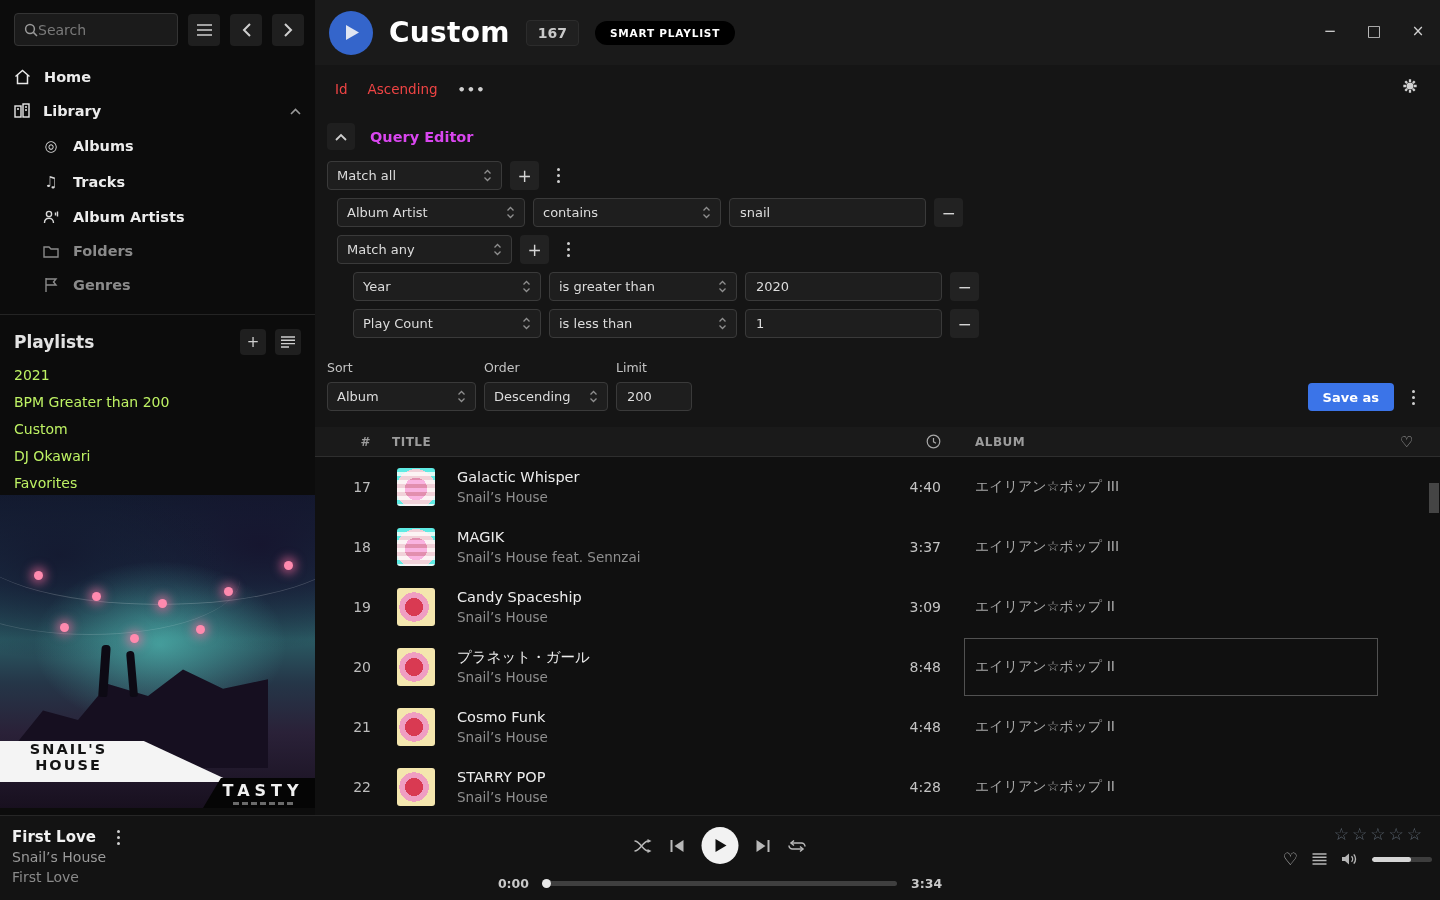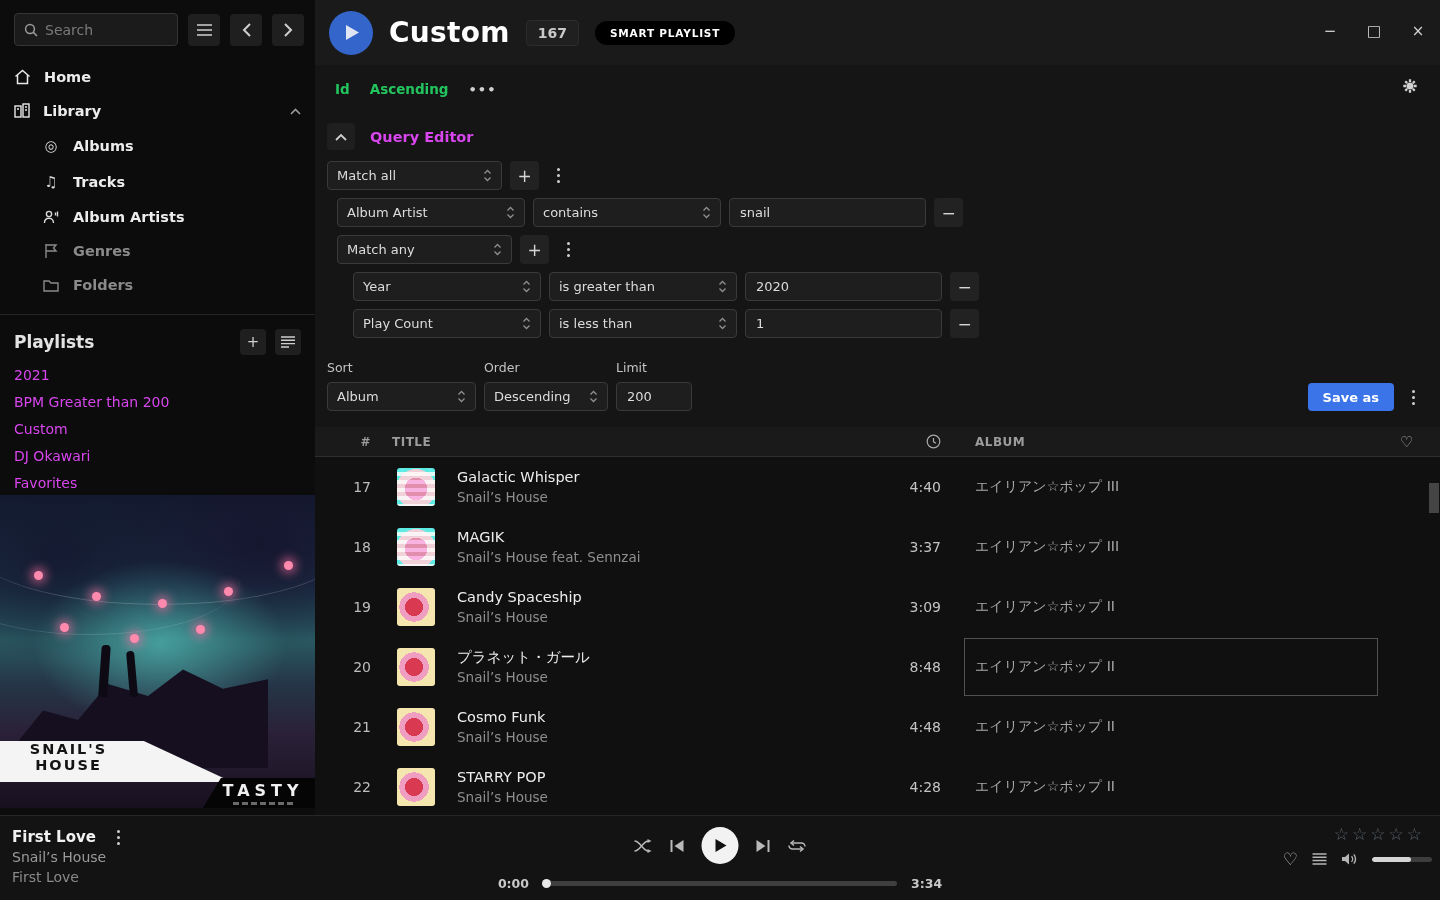--- a/index.html
+++ b/index.html
@@ -4,38 +4,38 @@
 <style>
   * { margin:0; padding:0; box-sizing:border-box; }
   html,body { width:1440px; height:900px; background:#0f0f0f; overflow:hidden;
     font-family:"DejaVu Sans", sans-serif; -webkit-font-smoothing:antialiased; }
   .app { position:relative; width:1440px; height:900px; }
 
   
   .sidebar { position:absolute; left:0; top:0; width:315px; height:815px; background:#0c0c0c; }
   .sb-top { display:flex; align-items:center; gap:10px; padding:13px 14px 0 14px; }
   .search-box { flex:0 0 164px; height:33px; background:#1b1b1b; border:1px solid #343434;
-    border-radius:4px; display:flex; align-items:center; padding:0 9px; gap:7px; color:#8a8a8a; }
+    border-radius:4px; display:flex; align-items:center; padding:0 9px; gap:0; color:#8a8a8a; }
   .search-box input { background:transparent; border:0; outline:0; color:#cfcfcf; width:110px;
     font-size:14px; font-family:inherit; }
   .search-box input::placeholder { color:#7a7a7a; }
   .sb-btn { width:32px; height:32px; background:#1f1f1f; border-radius:4px; display:flex;
     align-items:center; justify-content:center; color:#cfcfcf; cursor:pointer; flex:0 0 auto; }
   .nav-item { display:flex; align-items:center; gap:13px; padding:9px 14px; color:#ececec;
     font-weight:bold; font-size:14.5px; position:relative; cursor:pointer; }
   .nav-item .spacer { flex:1; }
   .nav-sub { padding-left:42px; }
   .nav-sub .sub-icon { width:18px; display:flex; justify-content:center; color:#d8d8d8; font-size:15px; }
   .muted, .muted .sub-icon { color:#8a8a8a !important; }
   .sb-divider { height:1px; background:#242424; margin:12px 0 0 0; }
   .pl-header { display:flex; align-items:center; padding:14px 14px 6px 14px; }
   .pl-title { font-size:17px; font-weight:bold; color:#e3e3e3; flex:1; }
   .pl-btn { width:26px; height:26px; background:#1f1f1f; border-radius:4px; display:flex;
     align-items:center; justify-content:center; color:#cfcfcf; margin-left:9px; cursor:pointer; font-size:15px; }
-  .pl-item { padding:5.5px 14px; font-size:14px; color:#d946ef; cursor:pointer; }
+  .pl-item { padding:5.5px 14px; font-size:14px; color:#bef264; cursor:pointer; }
 
   
   .art { position:absolute; left:0; top:495px; width:315px; height:313px; overflow:hidden;
     background:
       radial-gradient(ellipse 180px 120px at 160px 150px, rgba(96,227,214,.50), rgba(96,227,214,0) 70%),
       radial-gradient(ellipse 220px 140px at 60px 60px, rgba(20,25,48,.9), rgba(20,25,48,0) 75%),
       radial-gradient(ellipse 220px 140px at 260px 50px, rgba(22,20,46,.9), rgba(22,20,46,0) 75%),
       linear-gradient(180deg,#121a2e 0%,#1c3147 28%,#2a5a63 46%,#253648 60%,#2a2138 76%,#18101f 100%); }
   .art .rock { position:absolute; left:18px; bottom:40px; width:250px; height:120px; background:#160f20;
     clip-path:polygon(0 78%,10% 52%,24% 60%,36% 30%,52% 40%,66% 18%,82% 34%,100% 26%,100% 100%,0 100%); }
@@ -70,21 +70,21 @@
   .page-title { font-size:28px; font-weight:800; color:#fff; letter-spacing:.3px; }
   .count-badge { background:#202020; border:1px solid #2c2c2c; border-radius:4px; padding:4px 11px;
     color:#c9c9c9; font-size:14px; font-weight:bold; }
   .smart-badge { background:#000; border-radius:13px; padding:6px 15px; color:#fff;
     font-size:10.5px; font-weight:bold; letter-spacing:.8px; }
   .win-controls { position:absolute; right:14px; top:22px; display:flex; gap:28px; color:#d0d0d0;
     font-size:15px; }
   .win-controls span { width:16px; text-align:center; cursor:pointer; }
 
   .toolbar { height:48px; display:flex; align-items:center; padding:0 20px; gap:20px; position:relative; }
-  .toolbar .tb-label { color:#22c55e; font-size:13.5px; font-weight:bold; cursor:pointer; }
+  .toolbar .tb-label { color:#ef4444; font-size:13.5px; font-weight:normal; cursor:pointer; }
   .toolbar .tb-dots { color:#cfcfcf; font-size:13px; font-weight:bold; letter-spacing:1px; cursor:pointer; }
   .gear { position:absolute; right:22px; top:13px; cursor:pointer; color:#d2d2d2; }
 
   .qe { padding:10px 12px 0 12px; }
   .qe-head { display:flex; align-items:center; gap:15px; margin-bottom:11px; }
   .qe-collapse { width:28px; height:27px; background:#1f1f1f; border-radius:4px; display:flex;
     align-items:center; justify-content:center; color:#cfcfcf; cursor:pointer; }
   .qe-title { color:#d946ef; font-size:14.5px; font-weight:600; }
   .qrow { display:flex; align-items:center; gap:8px; margin-bottom:8px; }
   .ind1 { margin-left:10px; }
@@ -248,34 +248,34 @@
           <svg width="16" height="16" viewBox="0 0 16 16" fill="none" stroke="#d8d8d8" stroke-width="1.4">
             <circle cx="6" cy="5" r="2.6"></circle>
               <path d="M1.5 14 C1.5 10.8 3.5 9.2 6 9.2 C8.5 9.2 10.5 10.8 10.5 14"></path>
             <path d="M12.5 3.5 v3 M14.5 2.5 v5"></path>
             </svg>
         </span>
         <span>Album Artists</span>
       </div>
       <div class="nav-item nav-sub muted">
         <span class="sub-icon">
+          <svg width="16" height="14" viewBox="0 0 16 14" fill="none" stroke="#8a8a8a" stroke-width="1.4">
+            <path d="M1 3 H6 L8 5 H15 V13 H1 Z"></path>
+            </svg>
+        </span>
+        <span>Folders</span>
+      </div>
+      <div class="nav-item nav-sub muted">
+        <span class="sub-icon">
           <svg width="14" height="16" viewBox="0 0 14 16" fill="none" stroke="#8a8a8a" stroke-width="1.4">
             <path d="M2 1 V15"></path>
               <path d="M2 2 H12 L9.5 5 L12 8 H2"></path>
             </svg>
         </span>
         <span>Genres</span>
-      </div>
-      <div class="nav-item nav-sub muted">
-        <span class="sub-icon">
-          <svg width="16" height="14" viewBox="0 0 16 14" fill="none" stroke="#8a8a8a" stroke-width="1.4">
-            <path d="M1 3 H6 L8 5 H15 V13 H1 Z"></path>
-            </svg>
-        </span>
-        <span>Folders</span>
       </div>
     </div>
 
     <div class="sb-divider"></div>
 
     <div class="pl-header">
       <span class="pl-title">Playlists</span>
       <span class="pl-btn">+</span>
       <span class="pl-btn">
         <svg width="14" height="12" viewBox="0 0 14 12" stroke="#cfcfcf" stroke-width="1.4">

